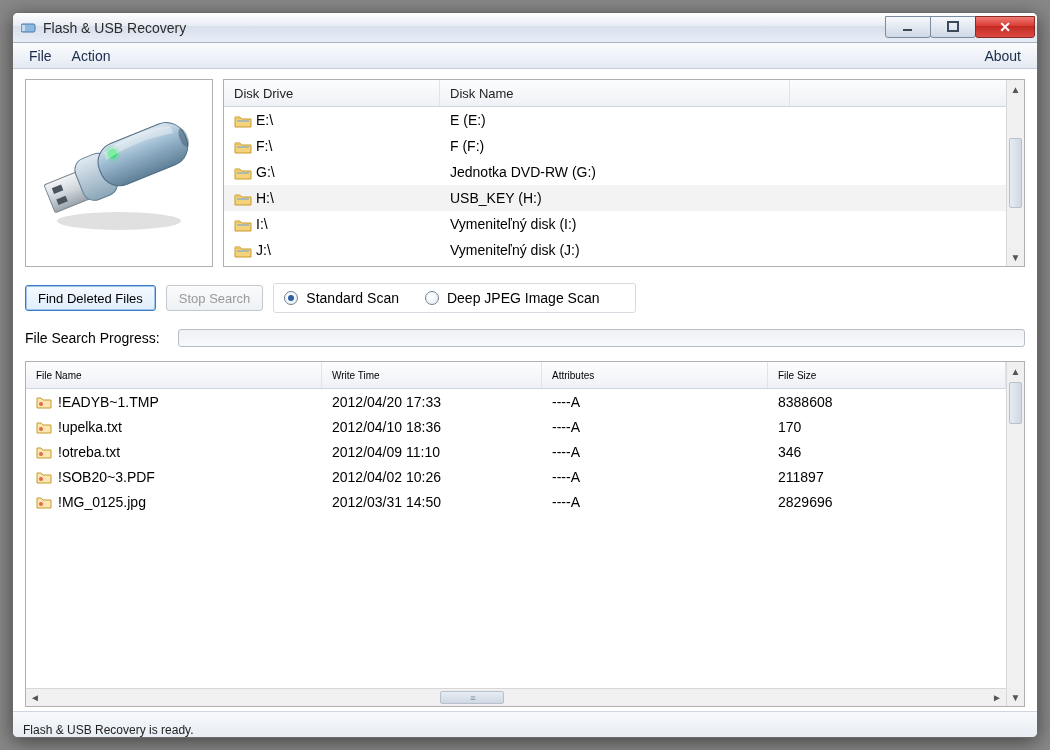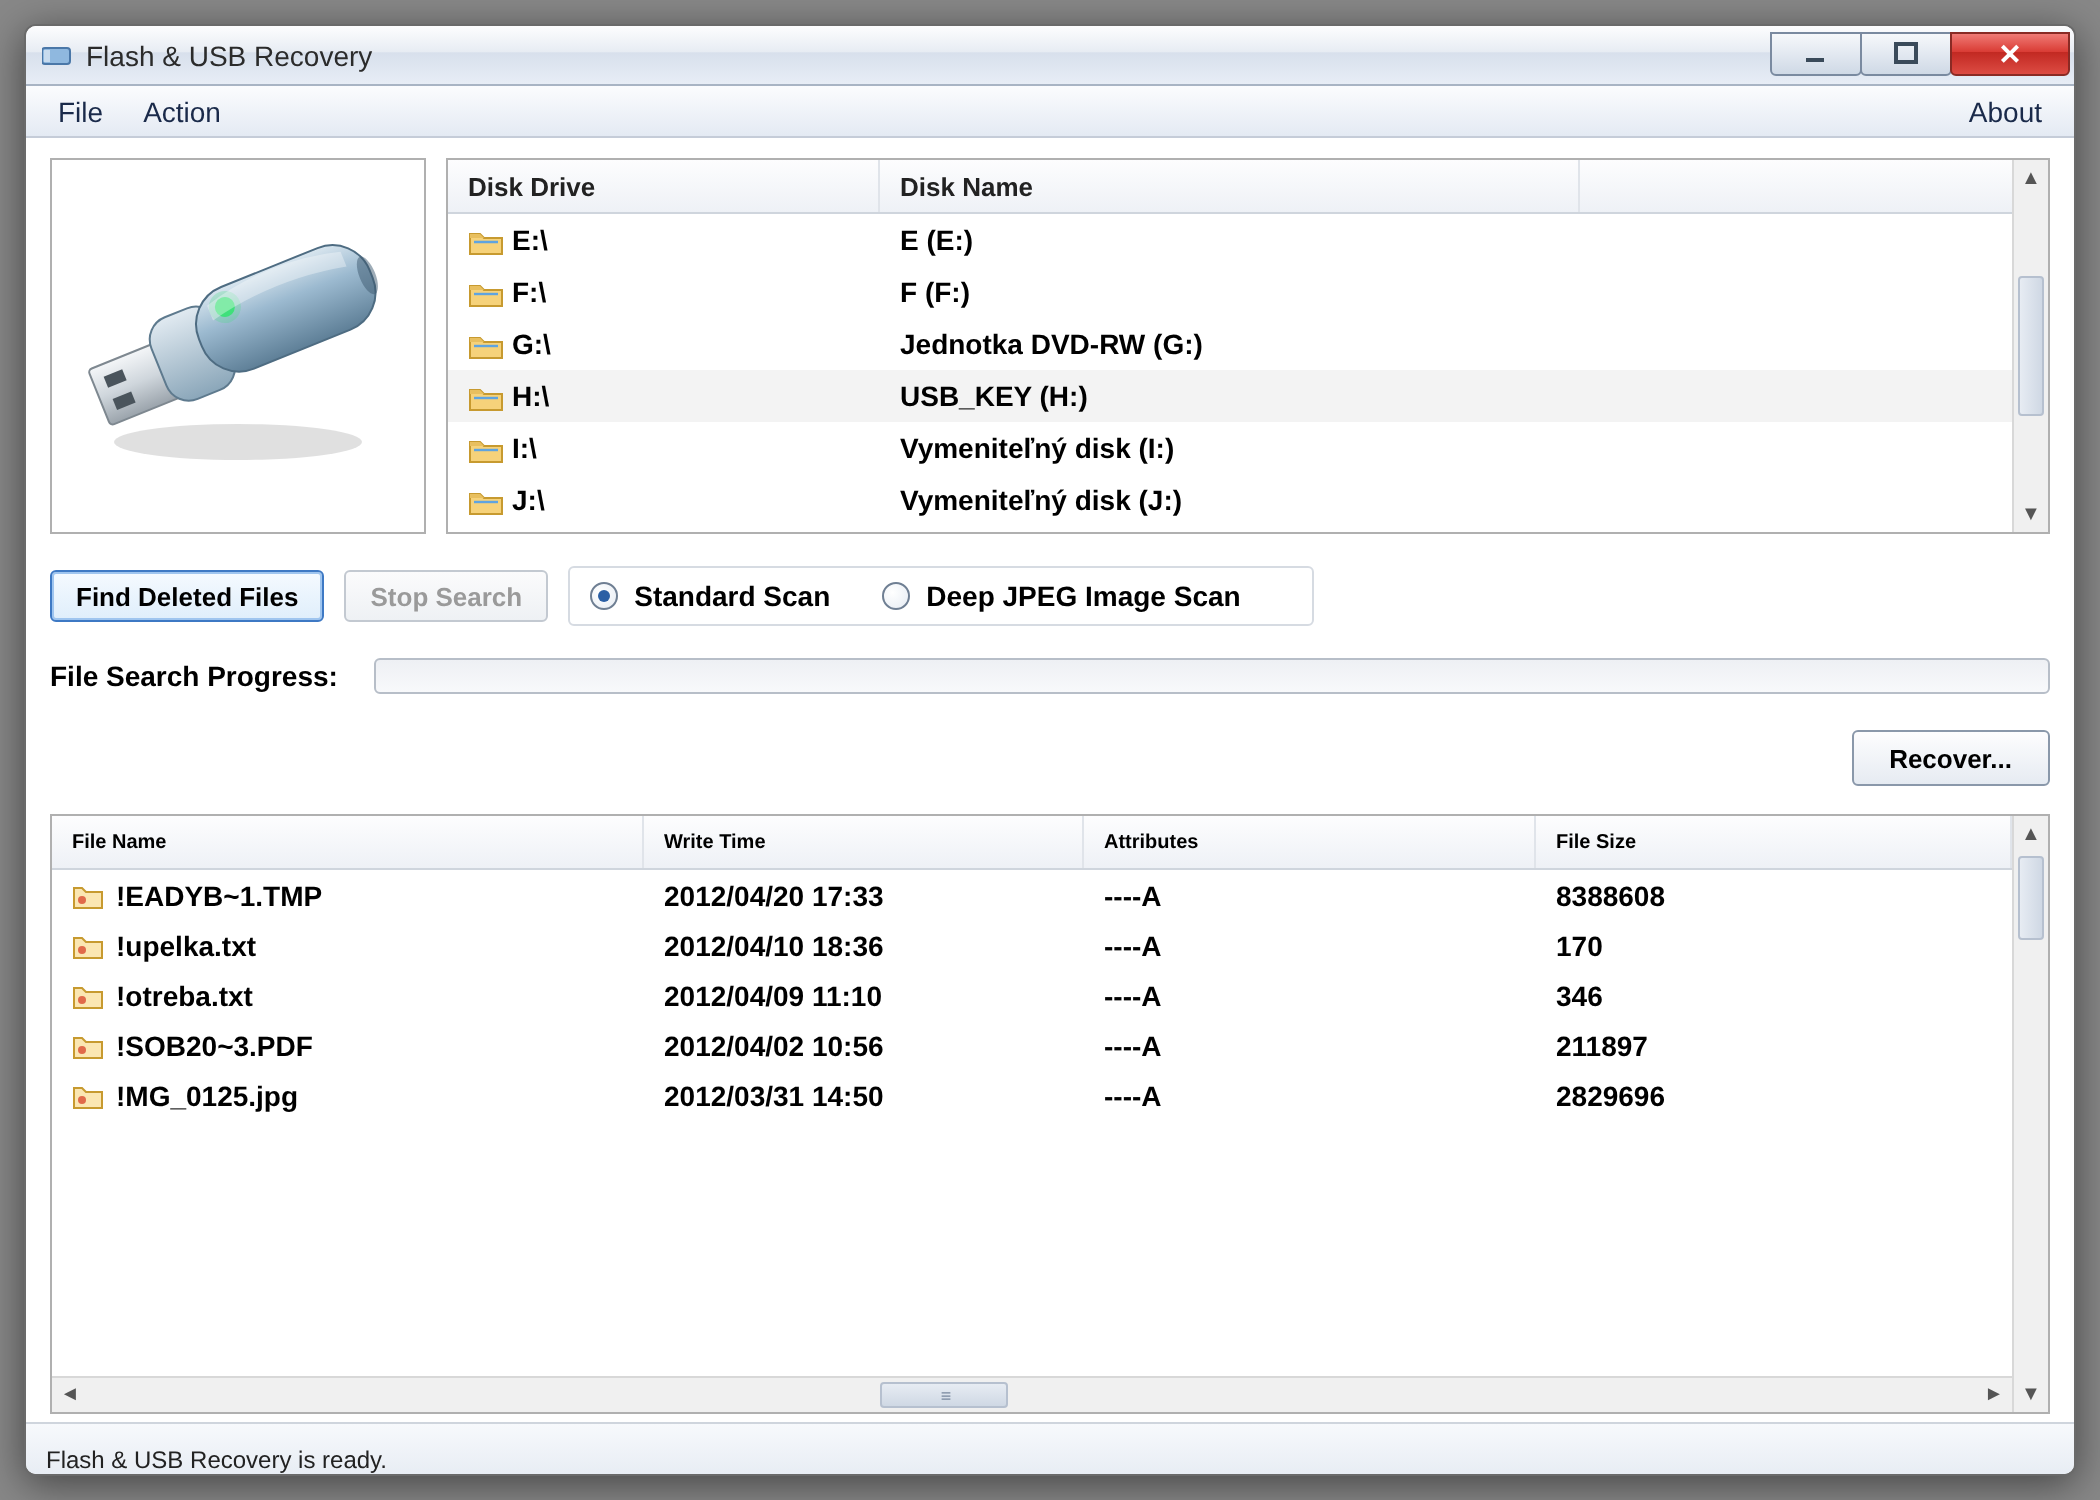--- a/index.html
+++ b/index.html
@@ -68,21 +68,20 @@
     color:#1a2a4a;
   }
   .menubar .menu-item { padding: 2px 10px; }
   .menubar .spacer { flex:1; }
   .client {
     flex:1;
     background:#fff;
     padding: 10px 12px 4px 12px;
     display:flex;
     flex-direction:column;
-    font-weight:bold;
   }
   .top-row { display:flex; gap:10px; }
   .usb-box {
     width: 188px; height: 188px;
     border:1px solid #b0b0b0;
     display:flex; align-items:center; justify-content:center;
     background:#fff;
   }
   .drive-list {
     flex:1;
@@ -458,23 +457,20 @@
           <span>Deep JPEG Image Scan</span>
         </div>
       </div>
     </div>
 
     <div class="progress-row">
       <span>File Search Progress:</span>
       <div class="progress-bar"></div>
     </div>
 
-    <div class="recover-row">
-      <div class="btn" style="padding:0 18px; height:28px;">Recover...</div>
-    </div>
 
     <div class="files-list">
       <div class="files-table">
         <div class="fl-header">
           <div class="col c-fname">File Name</div>
           <div class="col c-wtime">Write Time</div>
           <div class="col c-attr">Attributes</div>
           <div class="col c-size">File Size</div>
         </div>
         <div class="fl-body" id="file-rows">
@@ -534,21 +530,21 @@
             </div>
             <div class="fl-row">
               <div class="col c-fname">
                 <span class="file-ico"><svg width="16" height="14" viewBox="0 0 16 14">
                     <path d="M1 3 L5 3 L7 5 L15 5 L15 13 L1 13 Z" fill="#fbe6b2" stroke="#c79a2f"></path>
                     <circle cx="5" cy="9" r="2" fill="#e06a4a"></circle>
                   </svg></span>
                 <span>!SOB20~3.PDF</span>
               </div>
               <div class="col c-wtime">
-                <span>2012/04/02 10:56</span>
+                <span>2012/04/02 10:26</span>
               </div>
               <div class="col c-attr">
                 <span>----A</span>
               </div>
               <div class="col c-size">
                 <span>211897</span>
               </div>
             </div>
             <div class="fl-row">
               <div class="col c-fname">

